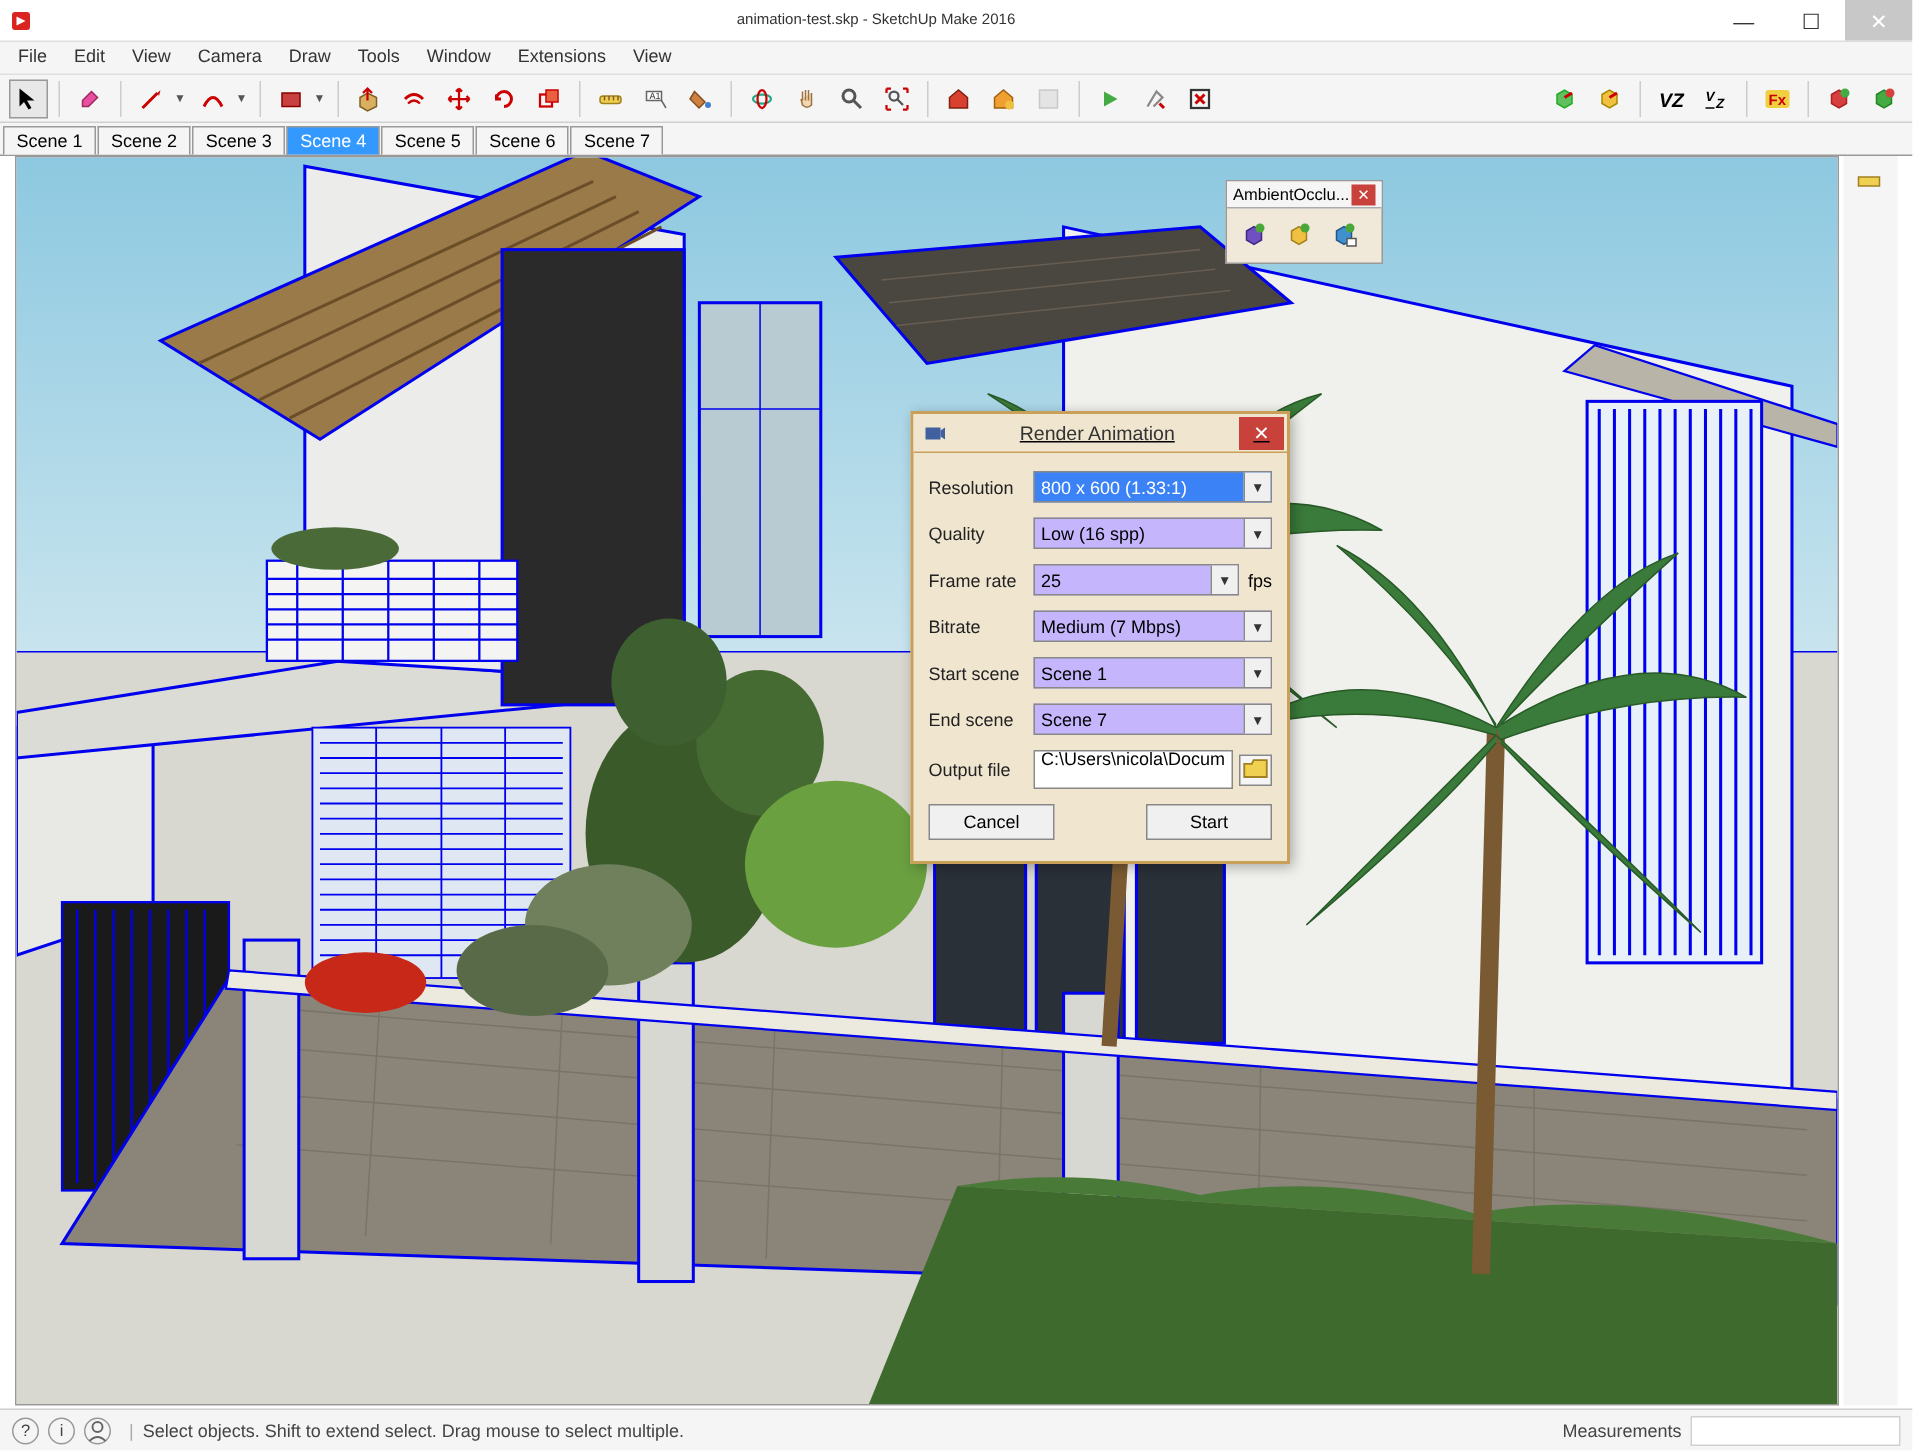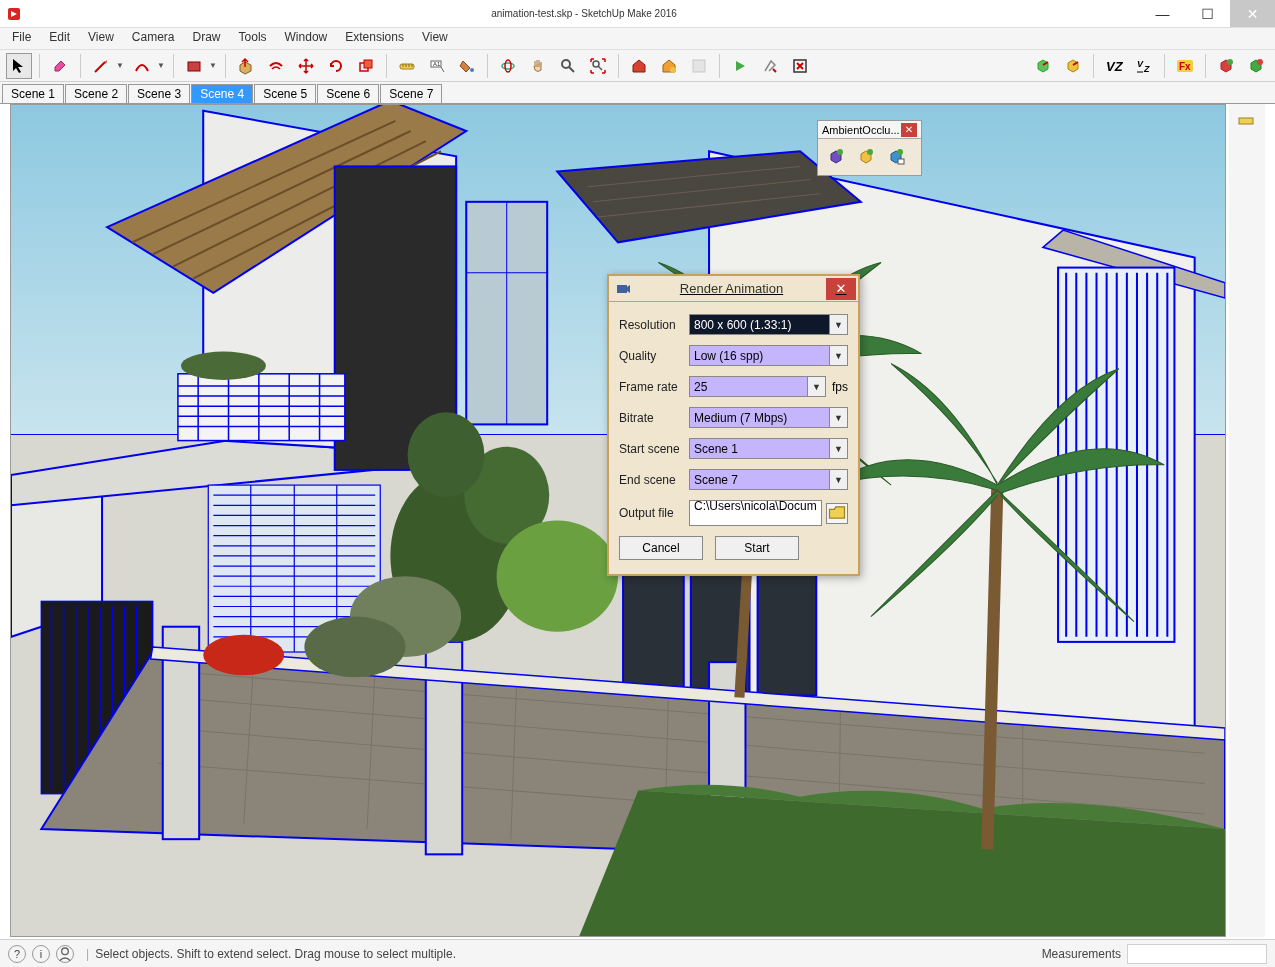--- a/index.html
+++ b/index.html
@@ -50,26 +50,26 @@
 
 .dialog { position: absolute; top: 274px; left: 607px; width: 253px; background: #f0e6d0; border: 2px solid #c8a05a; box-shadow: 2px 2px 8px rgba(0,0,0,0.3); }
 .dialog .dlg-title { height: 26px; background: #f0e6d0; display: flex; align-items: center; border-bottom: 1px solid #c8a05a; text-decoration: underline; }
 .dialog .dlg-title .dlg-icon { width: 16px; height: 16px; margin: 0 6px; }
 .dialog .dlg-title .dlg-text { flex: 1; text-align: center; font-size: 13px; color: #333; }
 .dialog .dlg-title .dlg-close { width: 30px; height: 22px; background: #c8413b; color: #fff; display: flex; align-items: center; justify-content: center; font-size: 13px; margin-right: 2px; }
 .dialog .dlg-body { padding: 12px 10px 14px 10px; }
 .dialog .form-row { display: flex; align-items: center; margin-bottom: 10px; }
 .dialog .form-label { width: 70px; font-size: 12px; color: #222; }
 .dialog .form-select { flex: 1; height: 21px; border: 1px solid #888; background: #c4b5fd; font-size: 12px; padding: 0 4px; display: flex; align-items: center; position: relative; }
-.dialog .form-select.selected { background: #0f172a; color: #fff; }
+.dialog .form-select.selected { background: #3b82f6; color: #fff; }
 .dialog .form-select .drop-arrow { position: absolute; right: 0; top: 0; width: 18px; height: 19px; background: #f0f0f0; border-left: 1px solid #888; display: flex; align-items: center; justify-content: center; font-size: 9px; color: #333; }
 .dialog .form-input { flex: 1; height: 21px; border: 1px solid #888; background: #fff; font-size: 12px; padding: 12px 4px; display: flex; align-items: flex-end; }
 .dialog .suffix { margin-left: 6px; font-size: 12px; }
 .dialog .browse-btn { width: 22px; height: 21px; border: 1px solid #888; background: #f5f5f5; margin-left: 4px; display: flex; align-items: center; justify-content: center; }
-.dialog .dlg-buttons { display: flex; justify-content: flex-start; gap: 12px; }
+.dialog .dlg-buttons { display: flex; justify-content: space-between; gap: 12px; }
 .dialog .dlg-btn { width: 84px; height: 24px; border: 1px solid #888; background: #f0f0f0; font-size: 12px; display: flex; align-items: center; justify-content: center; }
 
 
 .statusbar { position: absolute; bottom: 0; left: 0; right: 0; height: 28px; background: #f5f5f5; display: flex; align-items: center; padding: 0 8px; border-top: 1px solid #d0d0d0; font-size: 12px; color: #444; }
 .statusbar .sb-icon { width: 18px; height: 18px; border: 1px solid #999; border-radius: 50%; margin-right: 6px; display: flex; align-items: center; justify-content: center; font-size: 11px; }
 .statusbar .sb-sep { color: #aaa; margin: 0 6px; }
 .statusbar .sb-meas-label { margin-left: auto; margin-right: 6px; }
 .statusbar .sb-meas-input { width: 140px; height: 20px; border: 1px solid #d0d0d0; background: #fff; }
 </style>
 </head>

